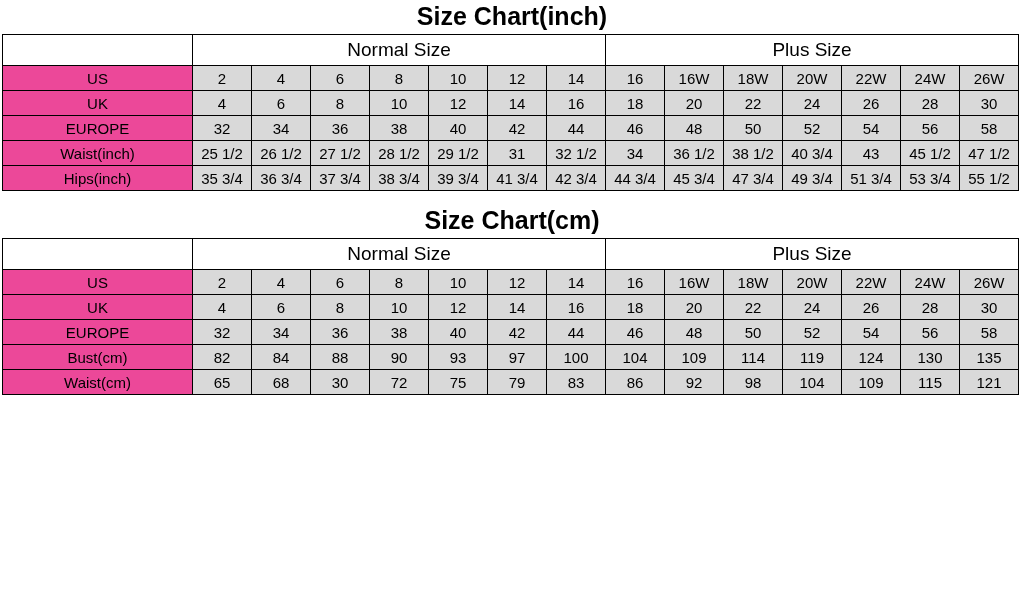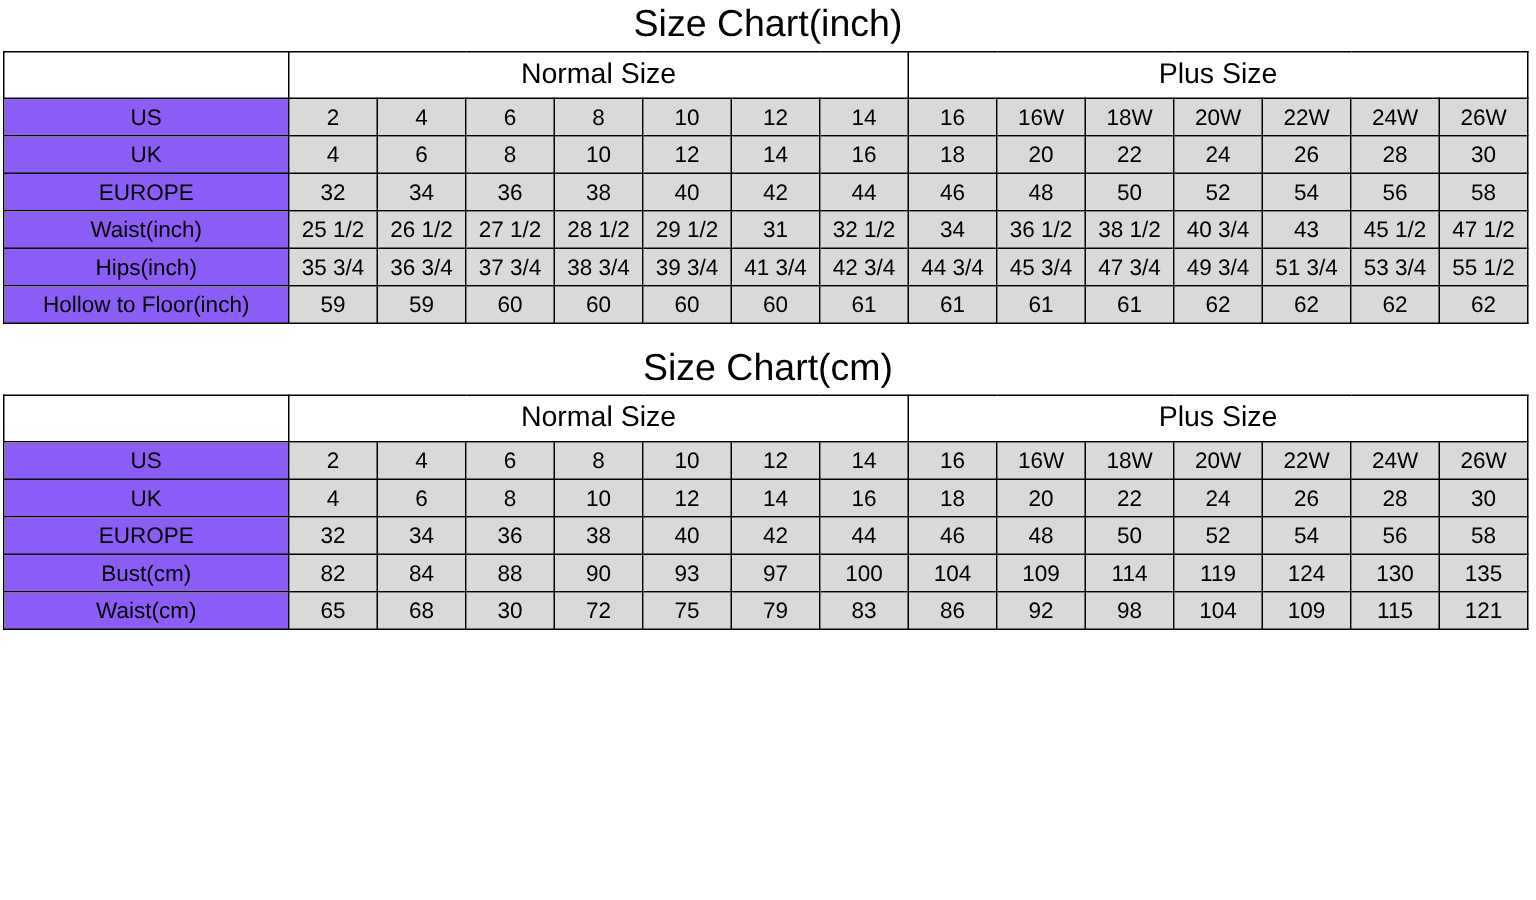--- a/index.html
+++ b/index.html
@@ -13,21 +13,21 @@
     font-family: "Liberation Sans", sans-serif;
     color: #000000;
     overflow: hidden;
   }
   .chart-block {
     width: 1024px;
   }
   .chart-title {
     text-align: center;
     font-size: 25px;
-    font-weight: normal;
+    font-weight: bold;
     letter-spacing: 0px;
     line-height: 1.0;
     padding: 4px 0 5px 0;
   }
   table.size-table {
     border-collapse: collapse;
     width: 890px;
     margin: 0 2px;
     table-layout: fixed;
   }
@@ -37,21 +37,21 @@
     text-align: center;
     font-size: 15px;
     font-weight: normal;
     height: 22px;
     padding: 1px 0;
     background: #d9d9d9;
     white-space: nowrap;
     overflow: hidden;
   }
   table.size-table td.label-cell {
-    background: #8b5cf6;
+    background: #ec4899;
     font-size: 15px;
   }
   table.size-table td.corner-cell {
     background: #ffffff;
   }
   table.size-table td.group-head {
     background: #ffffff;
     font-size: 19px;
     height: 28px;
   }
@@ -168,37 +168,20 @@
             <td>41 3/4</td>
             <td>42 3/4</td>
             <td>44 3/4</td>
             <td>45 3/4</td>
             <td>47 3/4</td>
             <td>49 3/4</td>
             <td>51 3/4</td>
             <td>53 3/4</td>
             <td>55 1/2</td>
           </tr>
-          <tr>
-            <td class="label-cell">Hollow to Floor(inch)</td>
-            <td>59</td>
-            <td>59</td>
-            <td>60</td>
-            <td>60</td>
-            <td>60</td>
-            <td>60</td>
-            <td>61</td>
-            <td>61</td>
-            <td>61</td>
-            <td>61</td>
-            <td>62</td>
-            <td>62</td>
-            <td>62</td>
-            <td>62</td>
-          </tr>
         </tbody>
       </table>
     </div>
     <div class="spacer"></div>
     <div class="chart-block">
       <div class="chart-title">Size Chart(cm)</div>
       <table class="size-table">
         <colgroup>
           <col class="col-label">
           <col class="col-n">

